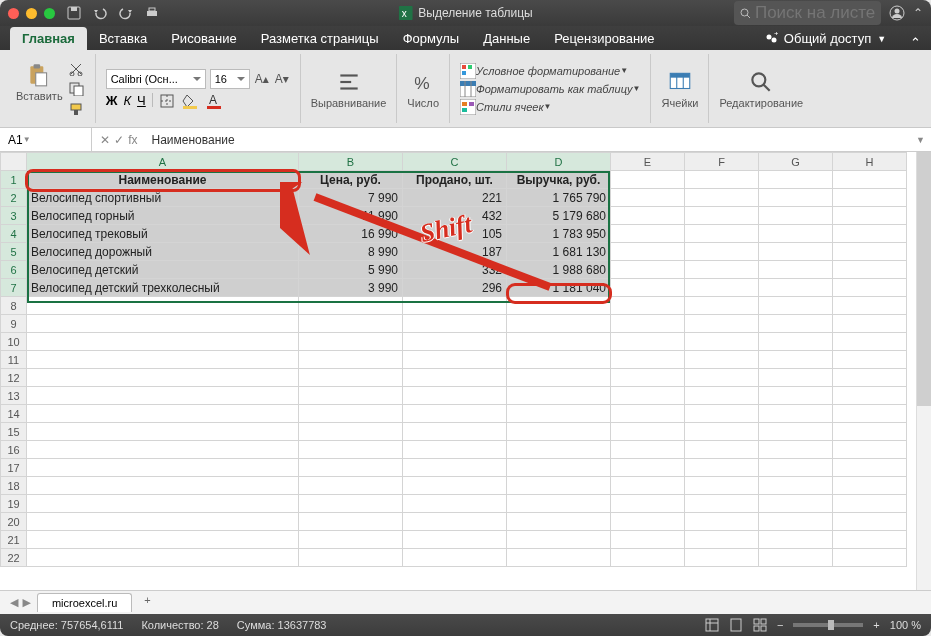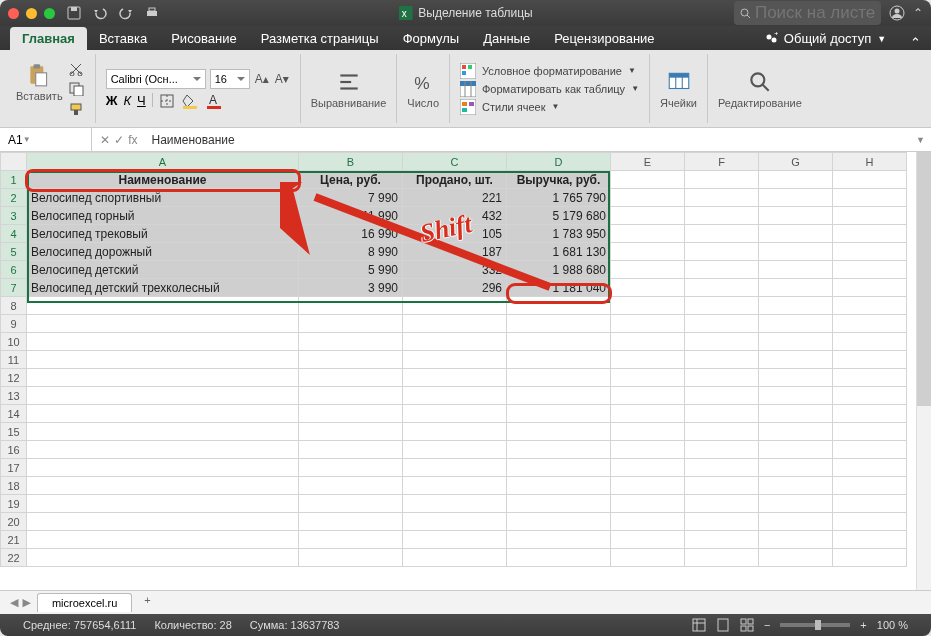--- a/index.html
+++ b/index.html
@@ -22,21 +22,21 @@
   .group { display: flex; flex-direction: column; align-items: center; padding: 0 10px; border-right: 1px solid #c9c9c9; justify-content: center; }
   .group:last-child { border-right: none; align-items: center; }
   .group-big { display: flex; flex-direction: column; align-items: center; gap: 2px; font-size: 11px; color: #555; }
   .group-big svg { width: 26px; height: 26px; }
   .font-row { display: flex; gap: 4px; align-items: center; }
   .font-name { width: 100px; height: 20px; border: 1px solid #bbb; background: #fff; font-size: 11px; padding: 0 4px; display:flex; align-items:center; justify-content:space-between; }
   .font-size { width: 40px; height: 20px; border: 1px solid #bbb; background: #fff; font-size: 11px; padding: 0 4px; display:flex; align-items:center; justify-content:space-between; }
   .mini { width: 16px; height: 16px; display:inline-flex; align-items:center; justify-content:center; font-size:12px; color:#555; }
   .fmt-row { display:flex; gap:6px; margin-top:4px; }
   .fmt-b { font-weight:bold; font-size:13px; } .fmt-i { font-style:italic; font-size:13px; } .fmt-u { text-decoration:underline; font-size:13px; }
-  .cond-item { display:flex; align-items:center; gap:6px; font-size:11px; color:#444; padding:1px 0; }
+  .cond-item { display:flex; align-items:center; gap:0; font-size:11px; color:#444; padding:1px 0;font-style:italic; }
   .namebox-row { height:24px; background:#fff; border-bottom:1px solid #ccc; display:flex; align-items:center; font-size:12px; }
   .namebox { width:92px; border-right:1px solid #ccc; padding:0 8px; height:100%; display:flex; align-items:center; }
   .fx-icons { display:flex; gap:4px; padding:0 8px; color:#888; }
   .formula-bar { flex:1; padding:0 6px; color:#333; }
   .grid-wrap { position:relative; background:#fff; height: calc(636px - 26px - 24px - 78px - 24px - 24px - 22px); overflow:hidden; }
   .grid { border-collapse:collapse; font-size:12px; color:#222; table-layout:fixed; }
   .grid th, .grid td { border:1px solid #d4d4d4; height:18px; padding:0 4px; white-space:nowrap; overflow:hidden; }
   .grid .corner { width:26px; background:#eee; }
   .grid .colhdr { background:#eee; text-align:center; font-weight:normal; color:#555; font-size:11px; }
   .grid .rowhdr { width:26px; background:#eee; text-align:center; font-weight:normal; color:#555; font-size:11px; }
@@ -49,21 +49,21 @@
   .num { text-align:right; }
   .selection-border { position:absolute; border:2px solid #1a7243; pointer-events:none; }
   .highlight-A1 { position:absolute; border:3px solid #d62d1f; border-radius:8px; pointer-events:none; }
   .highlight-D7 { position:absolute; border:3px solid #d62d1f; border-radius:9px; pointer-events:none; }
   .arrow-overlay { position:absolute; pointer-events:none; }
   .shift-label { position:absolute; font-weight:900; font-size:26px; color:#d62d1f; transform:rotate(-12deg); font-style:italic; text-shadow:-1px 0 #fff,1px 0 #fff,0 1px #fff; pointer-events:none; font-family: "Comic Sans MS", cursive; }
   .sheet-tabs { height:24px; background:#f3f3f3; border-top:1px solid #ccc; display:flex; align-items:center; font-size:11px; padding-left:10px; gap:6px; }
   .sheet-nav { display:flex; gap:4px; color:#888; }
   .sheet-tab { background:#fff; border:1px solid #bbb; border-bottom:none; padding:3px 14px; border-radius:3px 3px 0 0; }
   .sheet-add { width:18px; height:18px; text-align:center; color:#666; }
-  .statusbar { height:22px; background:linear-gradient(#4a4a4a,#3c3c3c); color:#ddd; font-size:11px; display:flex; align-items:center; padding:0 23px; gap:18px; }
+  .statusbar { height:22px; background:linear-gradient(#4a4a4a,#3c3c3c); color:#ddd; font-size:11px; display:flex; align-items:center; padding:0 10px; gap:18px; }
   .statusbar .right { margin-left:auto; display:flex; align-items:center; gap:10px; }
   .zoom-slider { width:70px; height:4px; background:#777; position:relative; }
   .zoom-slider::after { content:""; position:absolute; left:50%; top:-3px; width:6px; height:10px; background:#bbb; }
   .caret::after { content:""; display:inline-block; border:4px solid transparent; border-top-color:#777; margin-left:3px; transform:translateY(2px); }
   .grid tbody tr:first-child td, .grid tbody tr:first-child th { border-top:1px solid #bfbfbf; }
   .v-scroll { position:absolute; right:0; top:0; width:15px; height:100%; background:#f2f2f2; border-left:1px solid #ddd; }
   .v-scroll-thumb { position:absolute; top:0; width:100%; height:58%; background:#cfcfcf; }
 </style>
 </head>
 <body>

